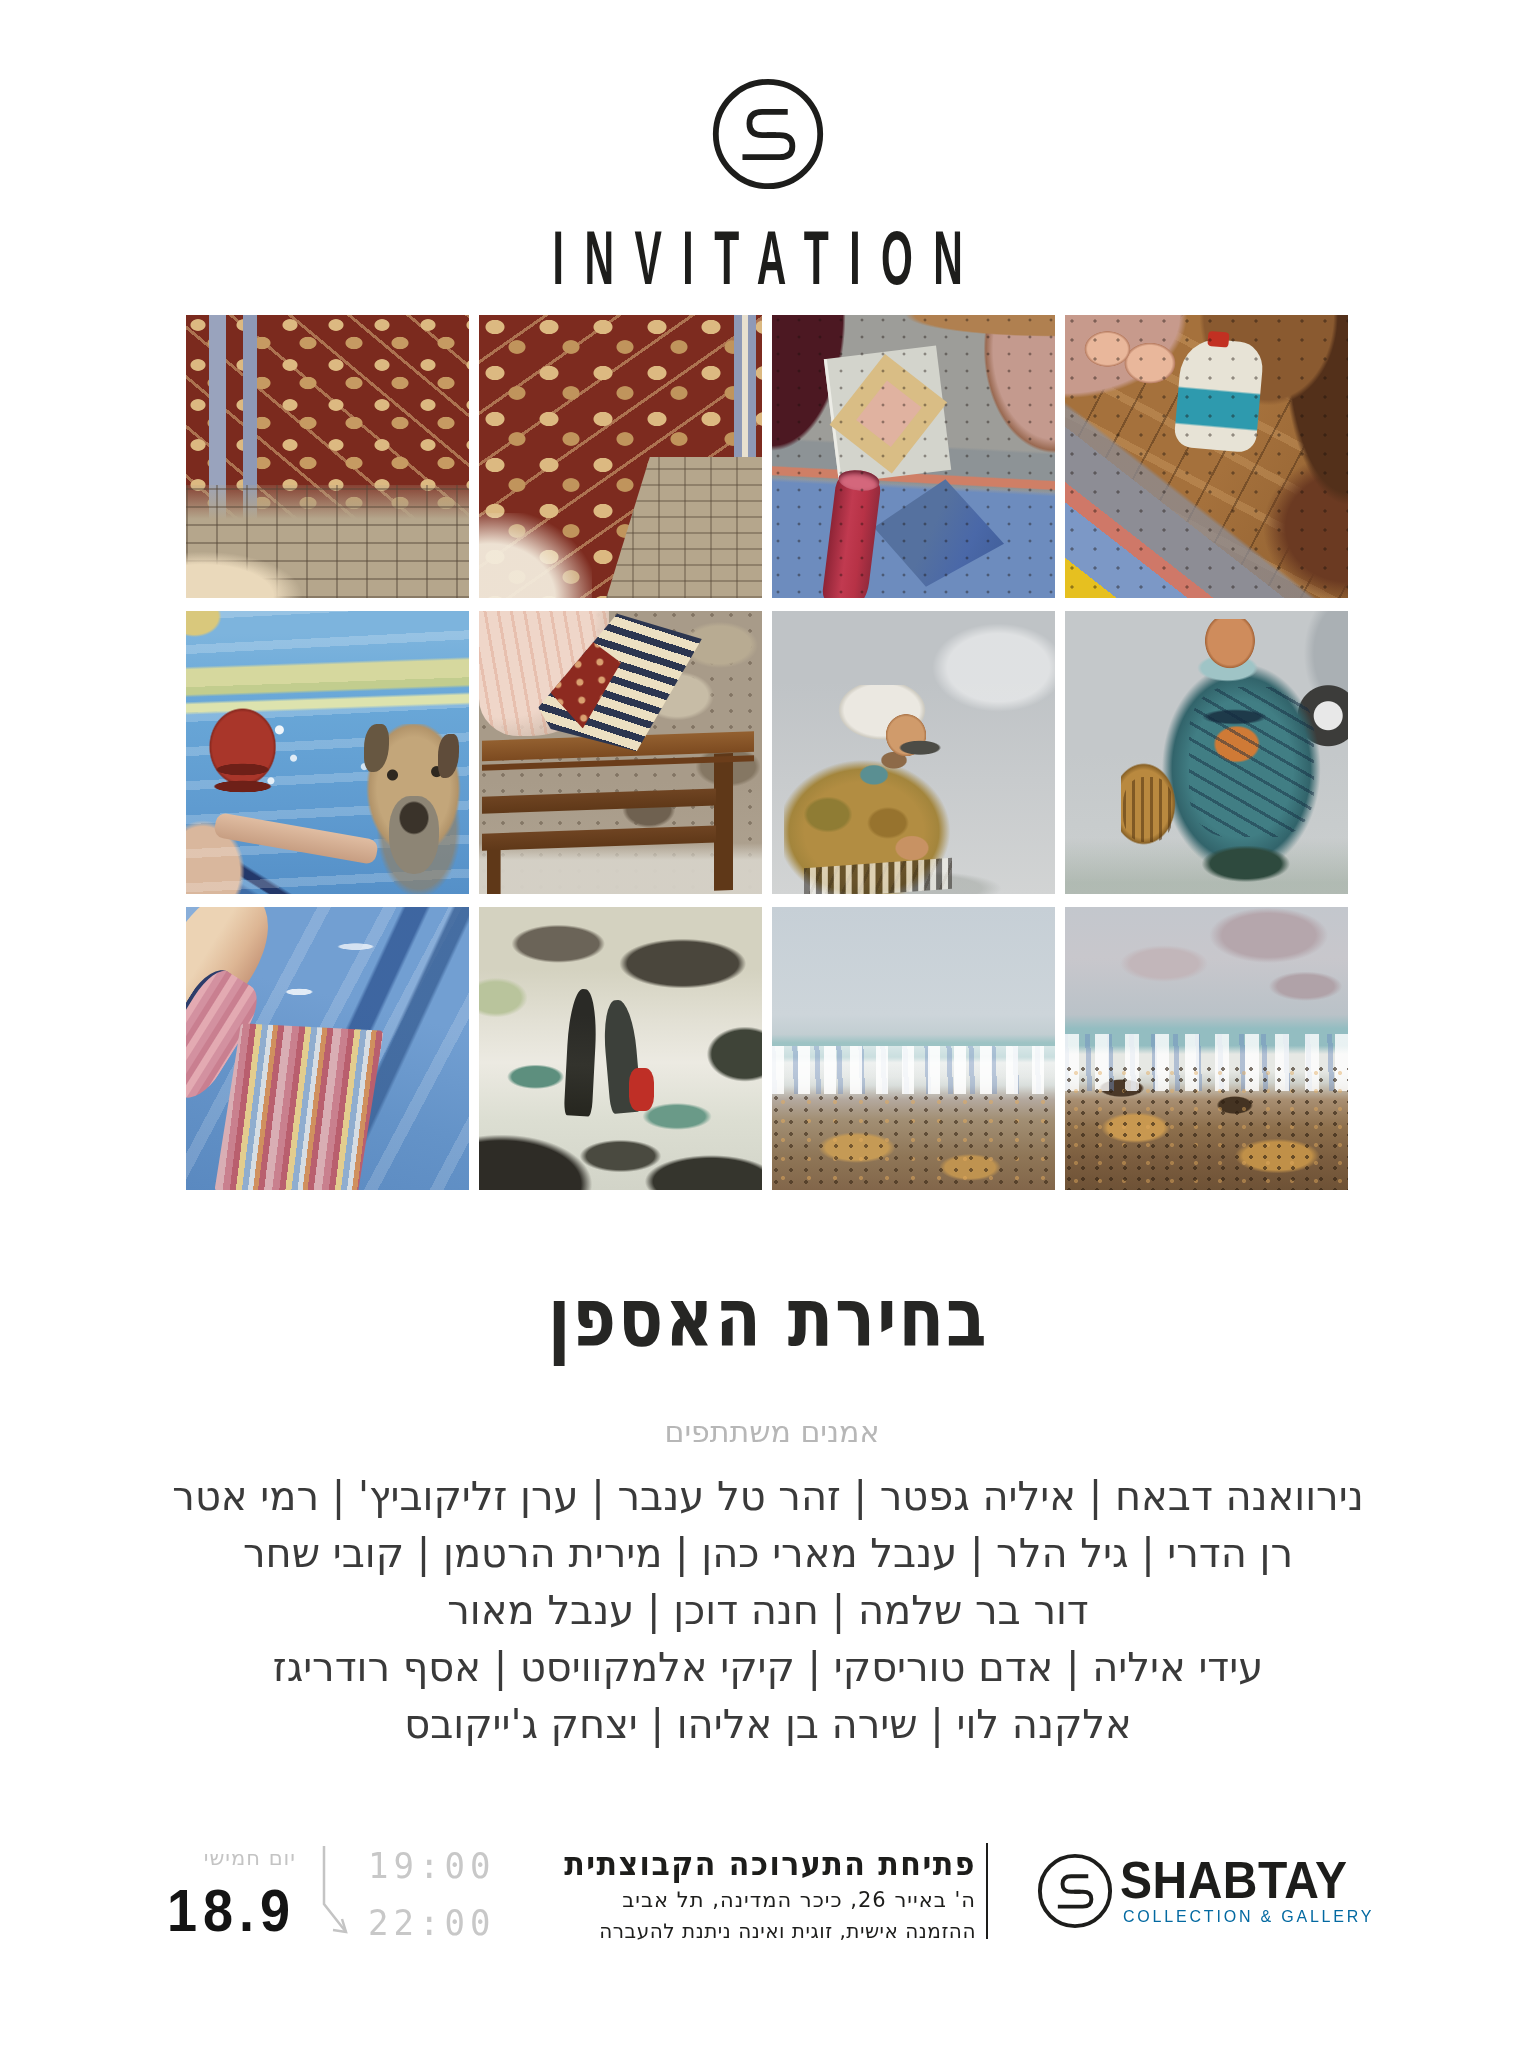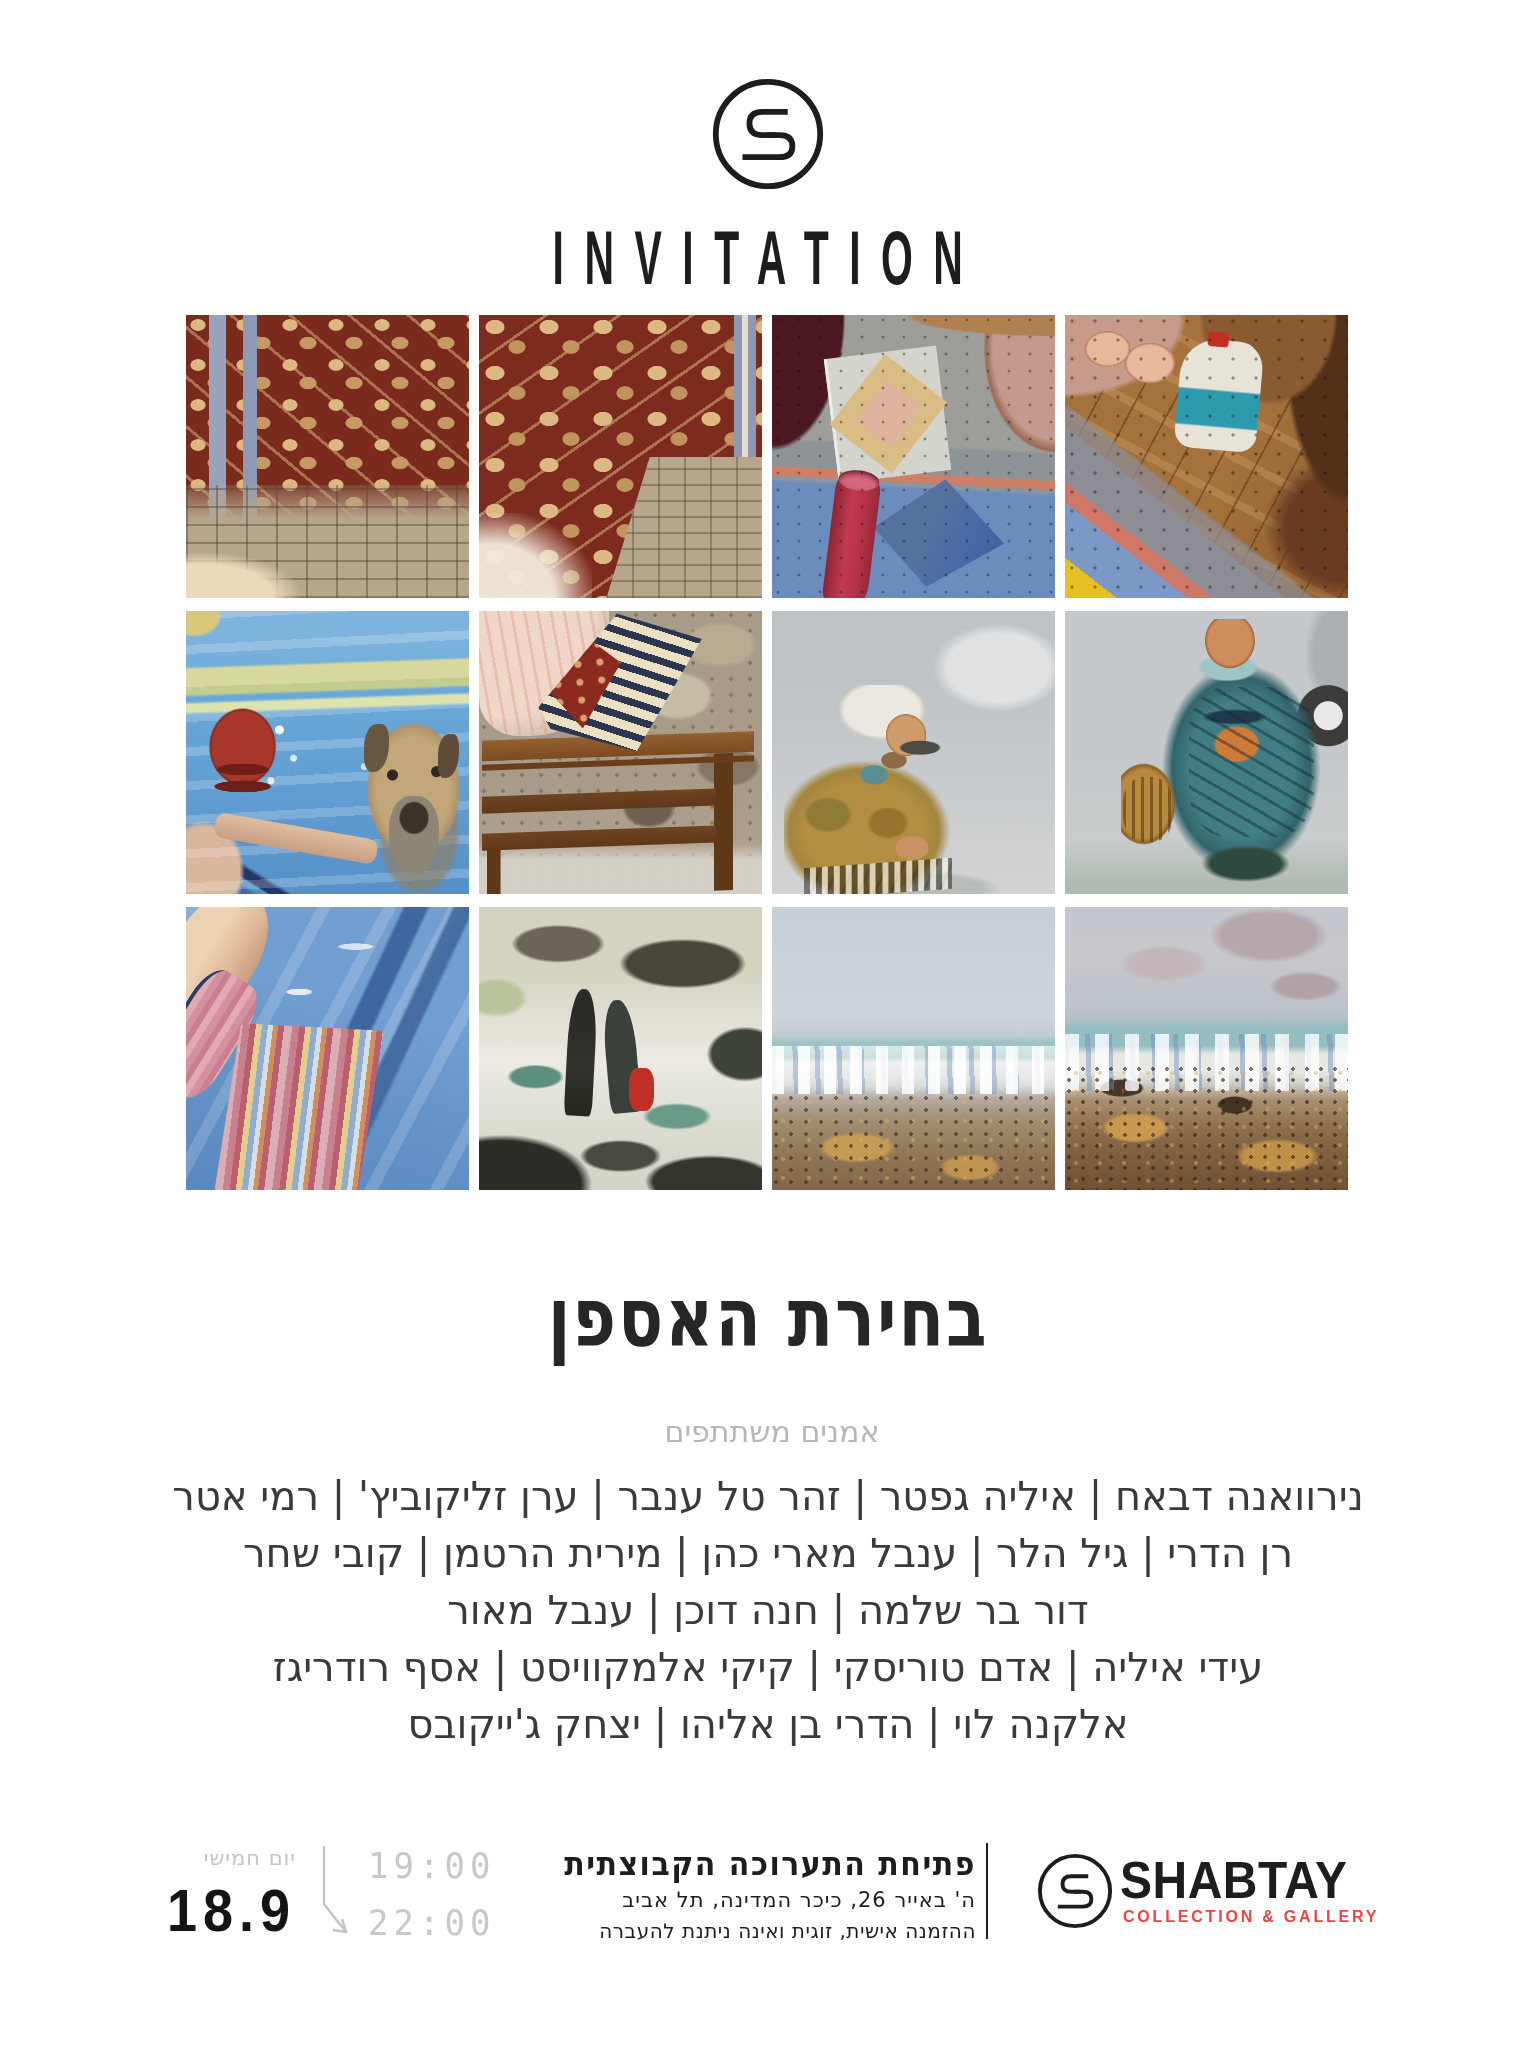--- a/index.html
+++ b/index.html
@@ -282,21 +282,21 @@
   .t1{top:1844px;} .t2{top:1901px;}
   .event{position:absolute;left:480px;top:1845px;width:496px;text-align:right;color:#1d1d1b;}
   .ev1{font-weight:700;font-size:30px;letter-spacing:1.5px;transform:scaleY(1.08);transform-origin:100% 0;margin-bottom:8px;}
   .ev2{font-size:21px;letter-spacing:1px;margin-bottom:7px;}
   .ev3{font-size:20px;letter-spacing:.5px;margin-top:7px;}
   .vdiv{position:absolute;left:986px;top:1843px;width:2px;height:96px;background:#1d1d1b;}
   .gname{position:absolute;left:1120px;top:1850px;font-family:"Liberation Sans",sans-serif;
     font-weight:700;font-size:50px;letter-spacing:.5px;transform:scale(.96,1.04);
     transform-origin:0 0;color:#1d1d1b;white-space:nowrap;}
   .gsub{position:absolute;left:1123px;top:1908px;font-family:"Liberation Sans",sans-serif;
-    font-weight:700;font-size:16px;letter-spacing:2.8px;color:#ef4444;white-space:nowrap;}
+    font-weight:400;font-size:16px;letter-spacing:2.8px;color:#0369a1;white-space:nowrap;}
 </style>
 </head>
 <body>
 
 <div id="poster">
 
   <svg class="logo-top" viewBox="0 0 100 100">
     <circle cx="50" cy="50" r="45" fill="none" stroke="#1d1d1b" stroke-width="5"></circle>
     <path d="M 67 31 H 45 Q 34 31 34 41 Q 34 51 45 51 H 57" fill="none" stroke="#1d1d1b" stroke-width="5"></path>
     <path d="M 49 51 H 60 Q 71 51 71 60.5 Q 71 70 60 70 H 28" fill="none" stroke="#1d1d1b" stroke-width="5"></path>
@@ -344,21 +344,21 @@
   </div>
 
   <div class="heb-title" dir="rtl">בחירת האספן</div>
   <div class="heb-sub" dir="rtl">אמנים משתתפים</div>
 
   <div class="artists" dir="rtl">
     <div>נירוואנה דבאח | איליה גפטר | זהר טל ענבר | ערן זליקוביץ' | רמי אטר</div>
     <div>רן הדרי | גיל הלר | ענבל מארי כהן | מירית הרטמן | קובי שחר</div>
     <div>דור בר שלמה | חנה דוכן | ענבל מאור</div>
     <div>עידי איליה | אדם טוריסקי | קיקי אלמקוויסט | אסף רודריגז</div>
-    <div>אלקנה לוי | הדרי בן אליהו | יצחק ג'ייקובס</div>
+    <div>אלקנה לוי | שירה בן אליהו | יצחק ג'ייקובס</div>
   </div>
 
   <div class="weekday" dir="rtl">יום חמישי</div>
   <div class="date">18.9</div>
   <svg class="arrow" viewBox="0 0 34 96">
     <path d="M 4 0 V 58 L 26 86" fill="none" stroke="#c4c4c4" stroke-width="2.5"></path>
     <path d="M 13 84 L 26 86 L 22 73" fill="none" stroke="#c4c4c4" stroke-width="2.5"></path>
   </svg>
   <div class="time t1">19:00</div>
   <div class="time t2">22:00</div>

